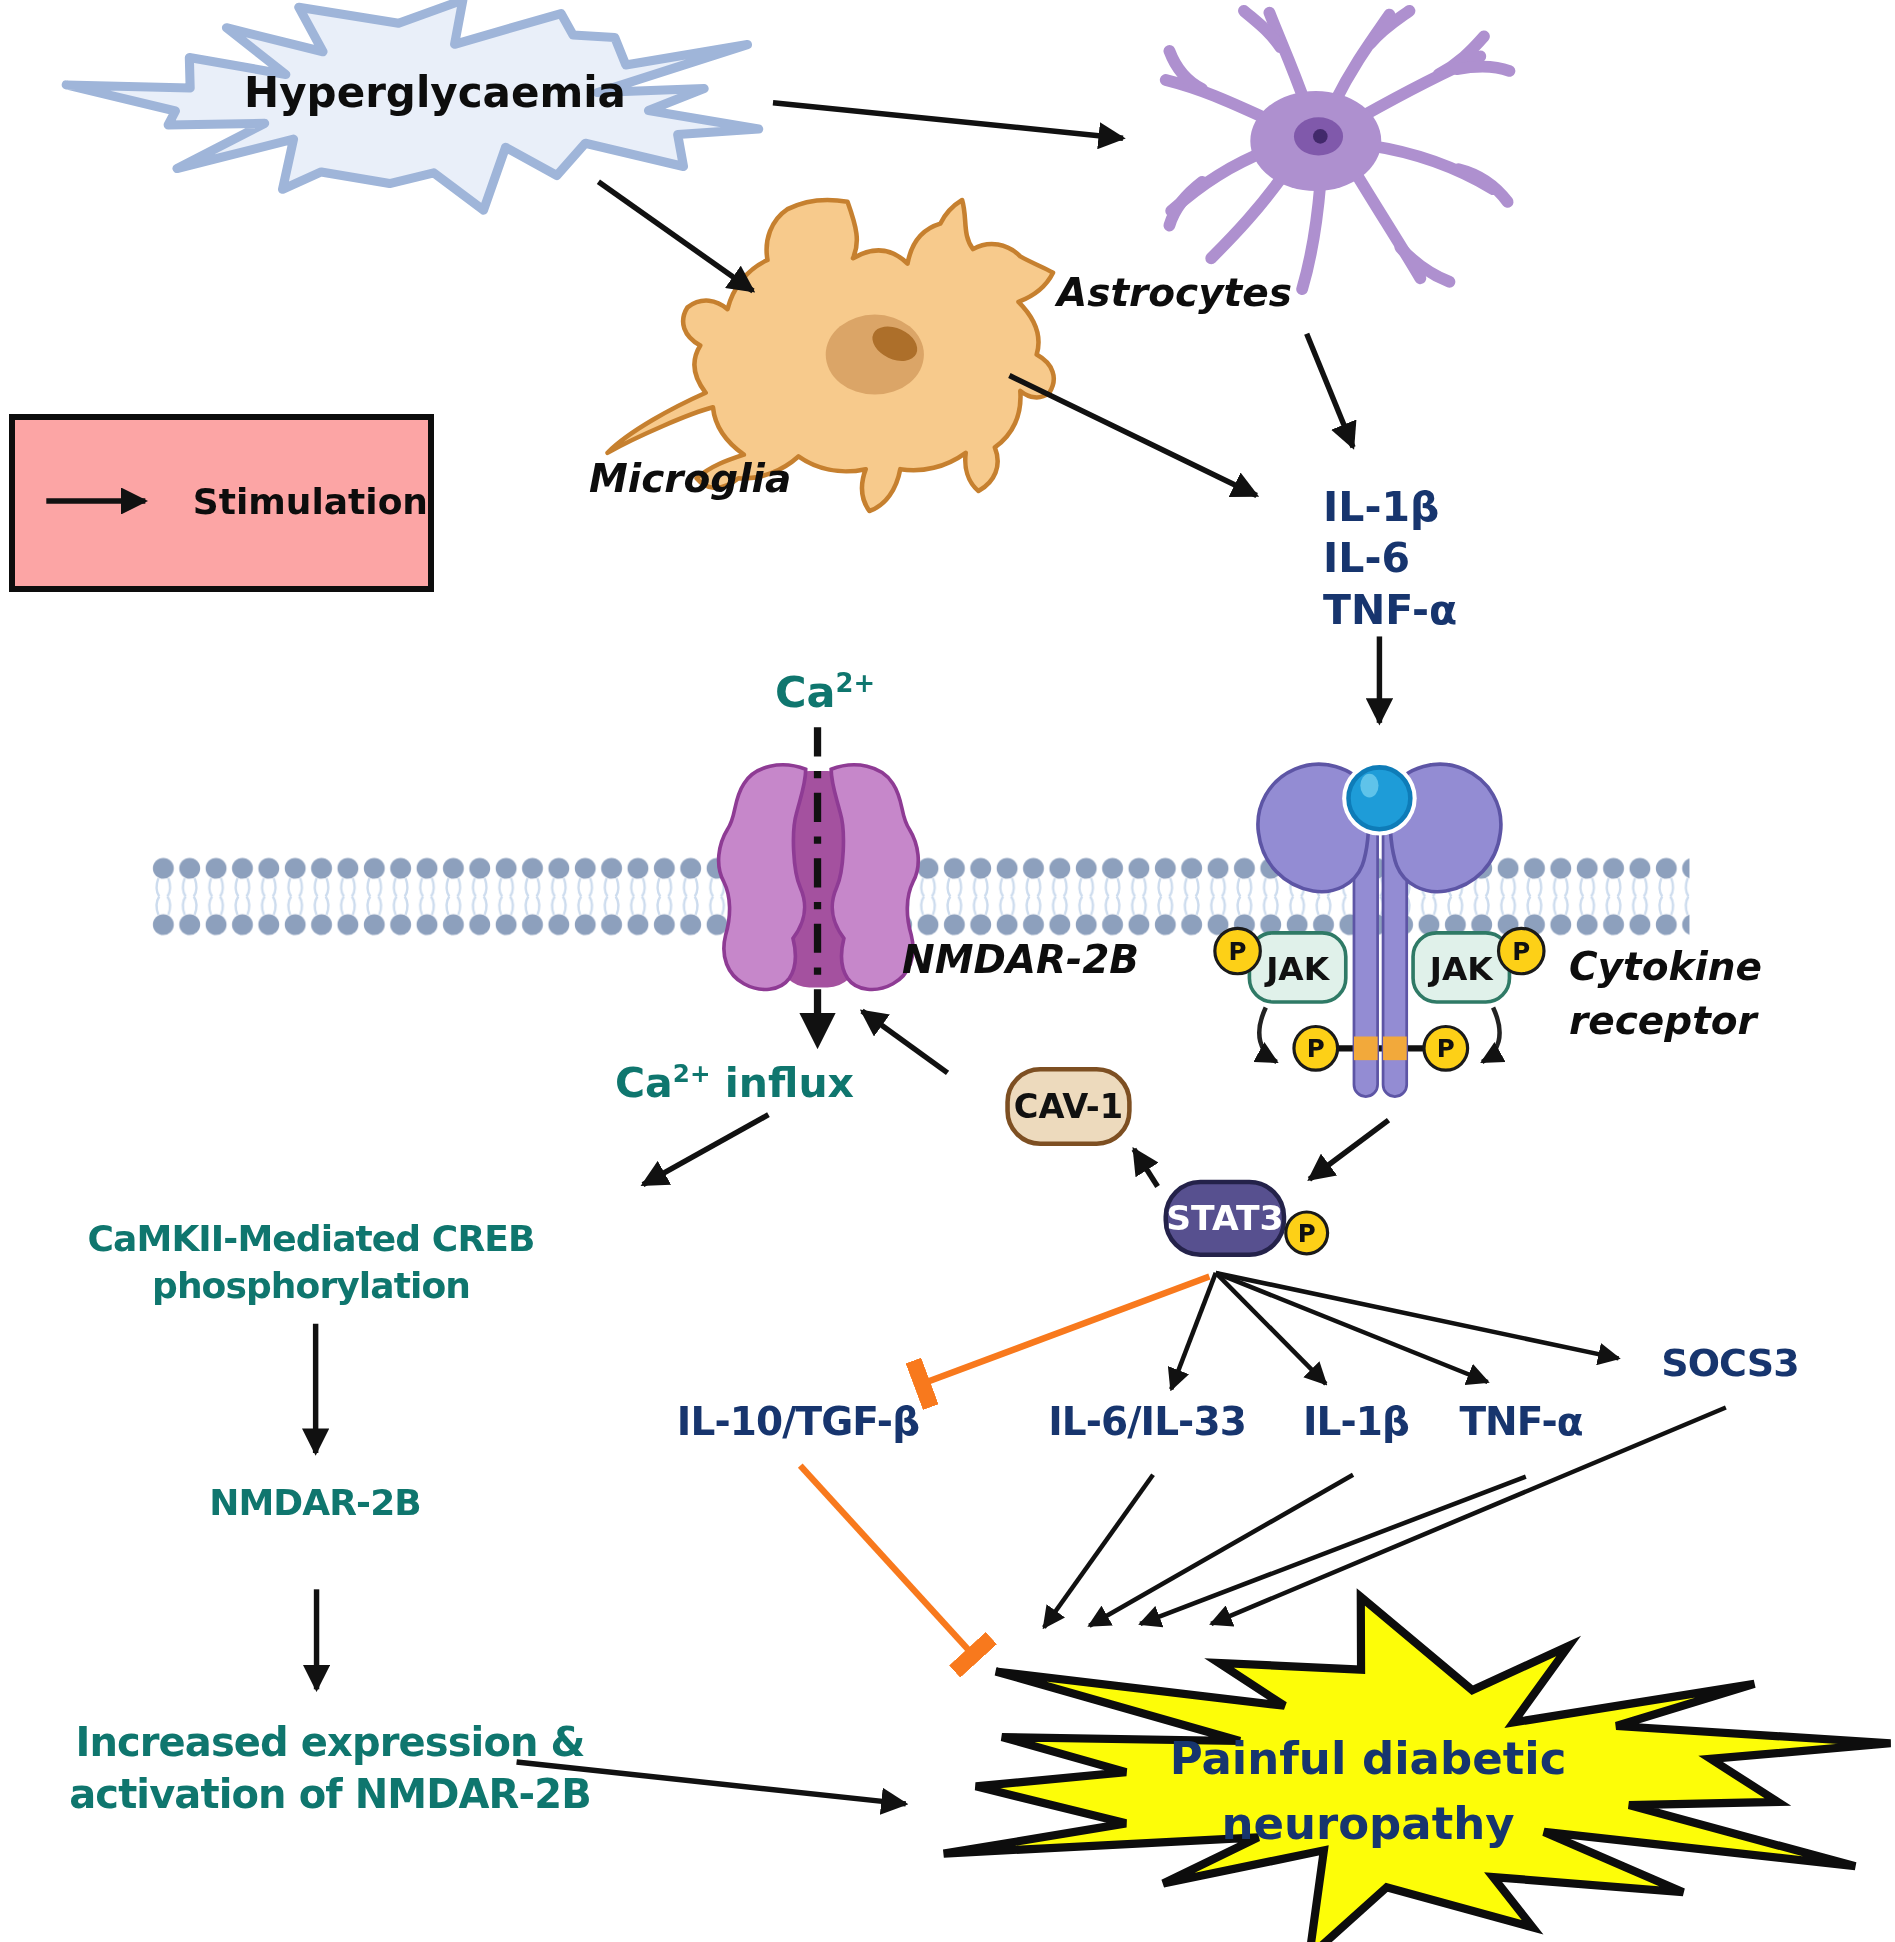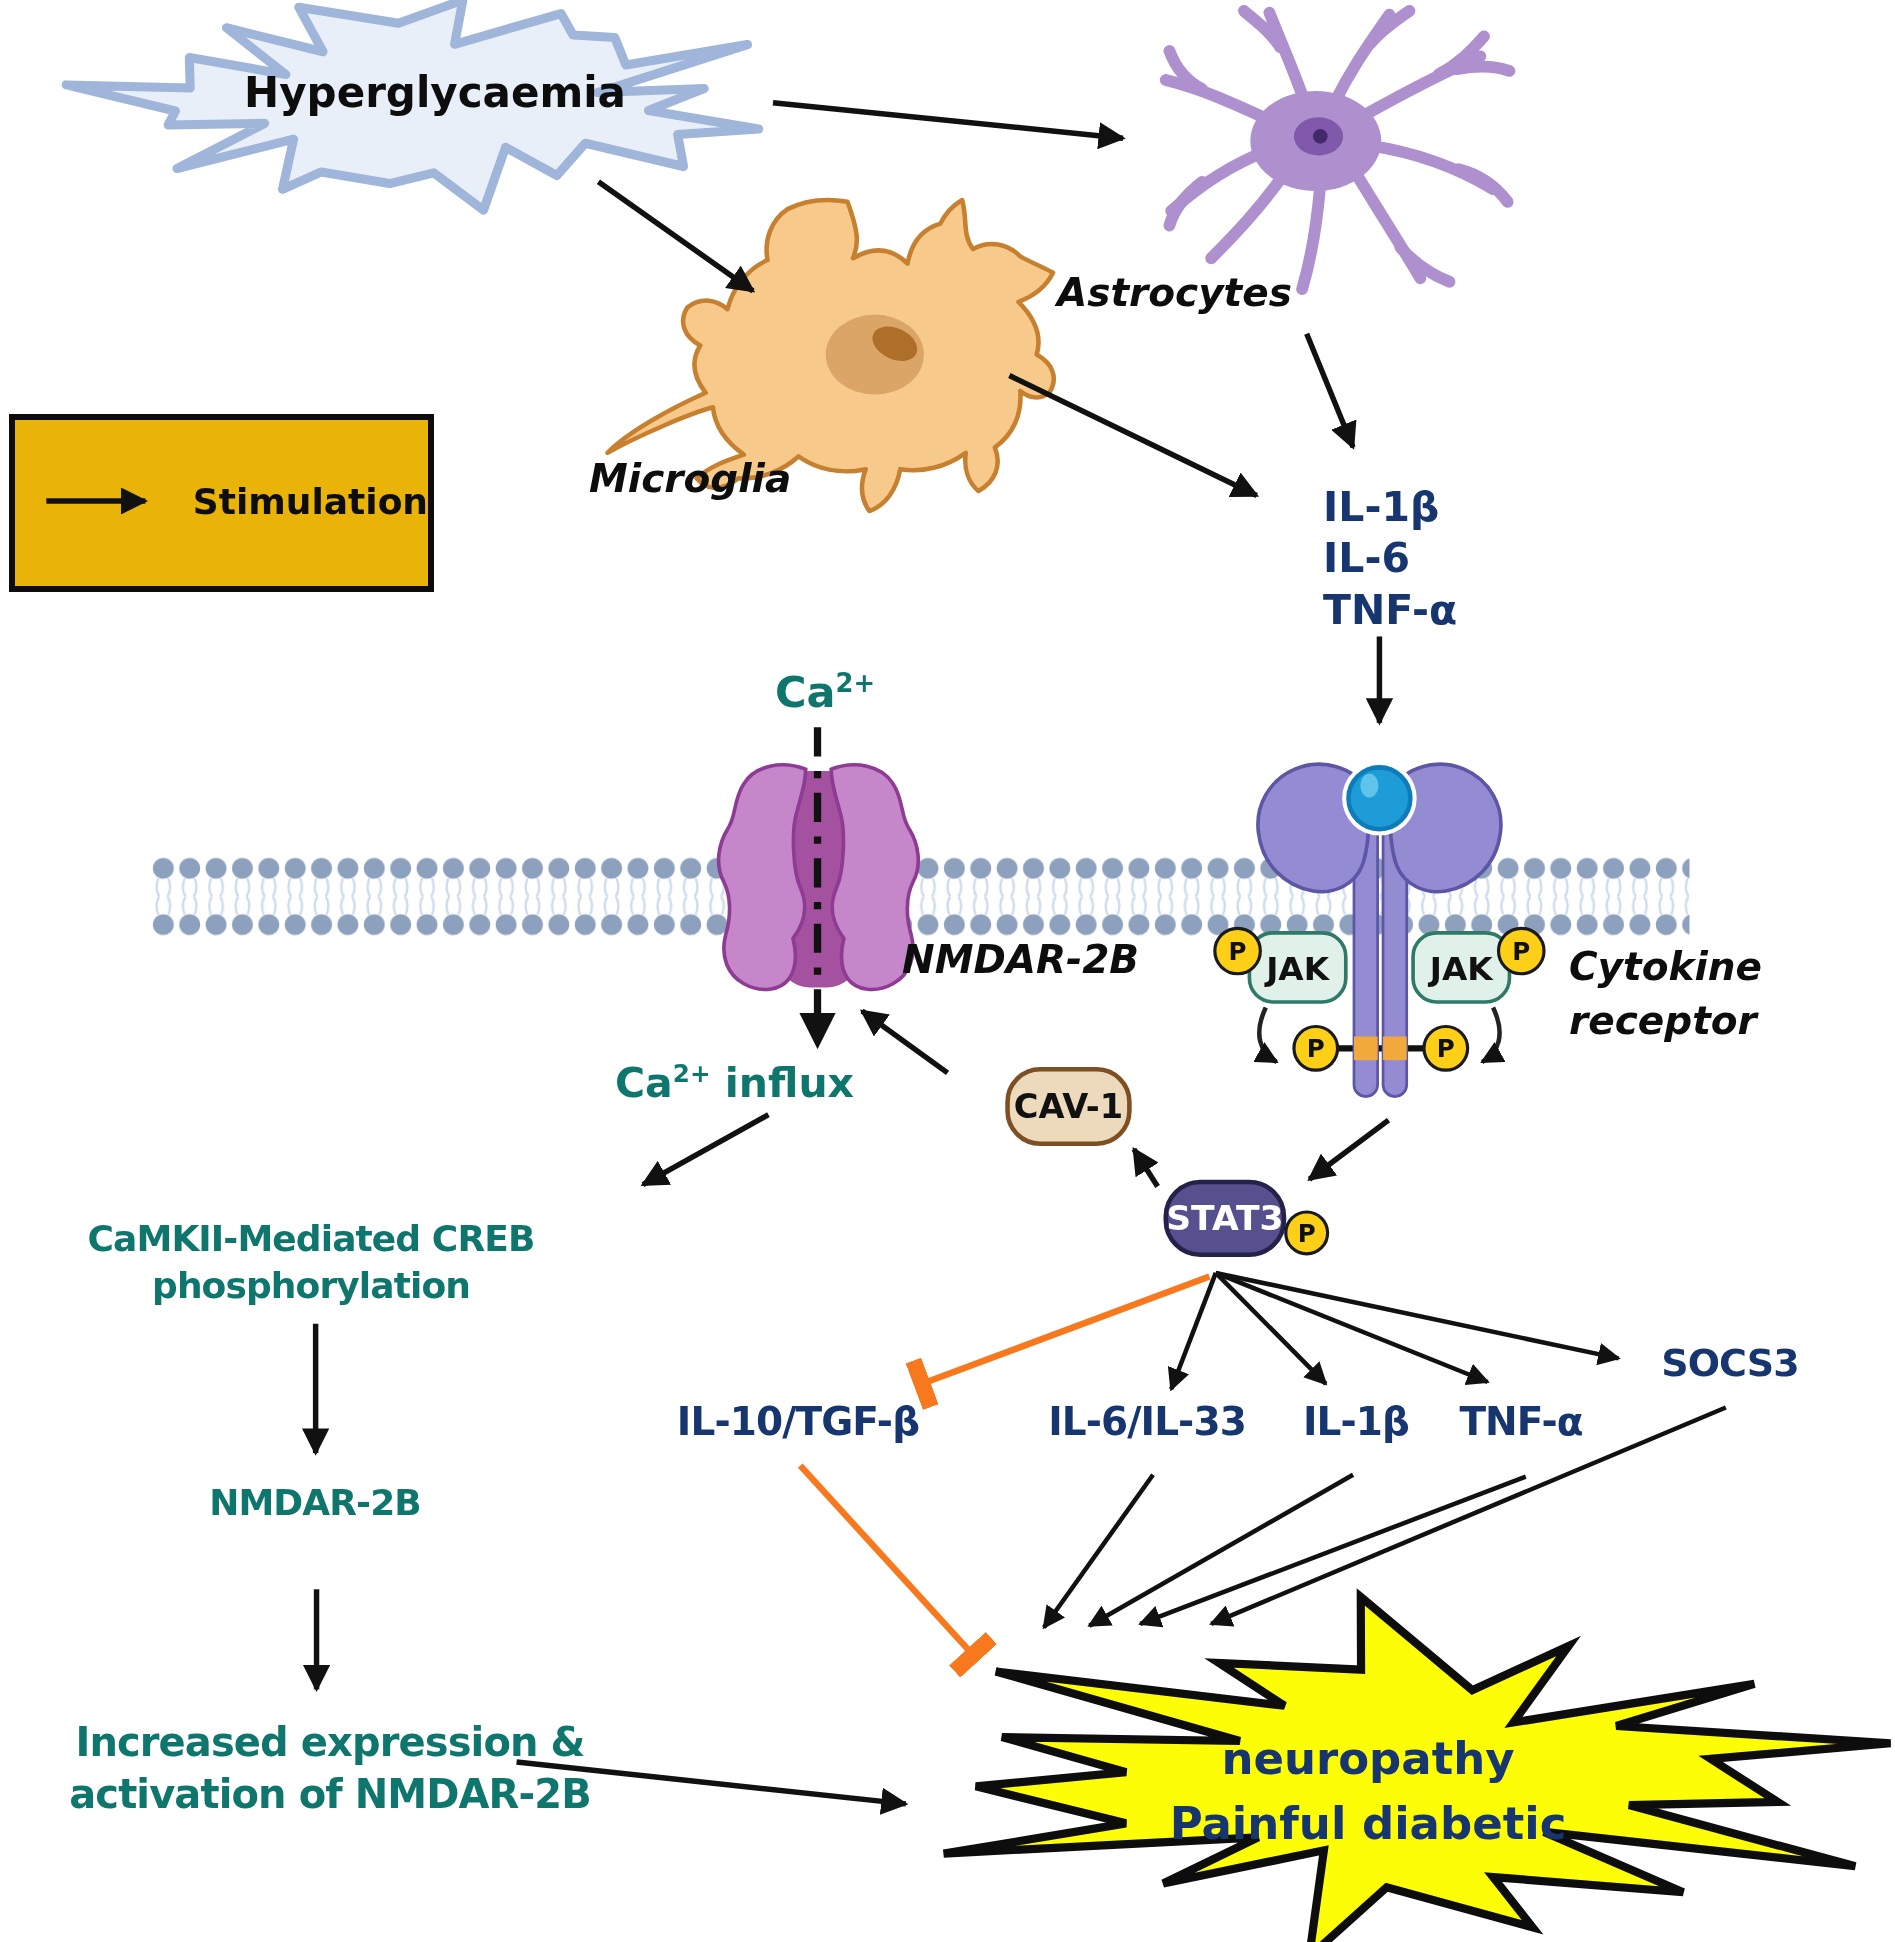--- a/index.html
+++ b/index.html
@@ -9,21 +9,21 @@
   .lbl{position:absolute;font-weight:700;white-space:nowrap;line-height:1.15;}
   .italic{font-style:italic;}
   .navy{color:#17356e;}
   .green{color:#0f766e;}
   .blk{color:#0d0d0d;}
   .ctr{transform:translateX(-50%);text-align:center;}
   .sup{font-size:0.60em;vertical-align:super;font-weight:700;}
   .tight{letter-spacing:-0.9px;}
   
   #legend{position:absolute;left:9px;top:414px;width:425px;height:178px;border:6.4px solid #0d0d0d;
-          background:#eab308;box-sizing:border-box;display:flex;flex-direction:column;justify-content:space-around;padding:5.5px 0 9px 23.6px;}
+          background:#fca5a5;box-sizing:border-box;display:flex;flex-direction:column;justify-content:space-around;padding:5.5px 0 9px 23.6px;}
   .legend-row{display:flex;align-items:center;gap:22px;}
   .legend-row .txt{font-size:36px;font-weight:700;color:#0d0d0d;}
 </style>
 </head>
 <body>
 
 <div id="canvas">
 
 <svg id="art" width="1896" height="1943" viewBox="0 0 2085 2137">
   <defs>
@@ -229,18 +229,18 @@
   <div>activation of NMDAR-2B</div>
 </div>
 
 <div class="lbl navy ctr tight" style="left:798px;top:1400px;font-size:39px;">IL-10/TGF-β</div>
 <div class="lbl navy ctr tight" style="left:1147px;top:1400px;font-size:39px;">IL-6/IL-33</div>
 <div class="lbl navy ctr tight" style="left:1356px;top:1400px;font-size:39px;">IL-1β</div>
 <div class="lbl navy ctr tight" style="left:1521px;top:1400px;font-size:39px;">TNF-α</div>
 <div class="lbl navy ctr tight" style="left:1730px;top:1342px;font-size:38px;">SOCS3</div>
 
 <div class="lbl navy ctr" style="left:1368px;top:1726px;font-size:45px;line-height:1.45;">
+  <div>Painful diabetic</div>
   <div>neuropathy</div>
-  <div>Painful diabetic</div>
 </div>
 
 </div>
 
 
 </body></html>

